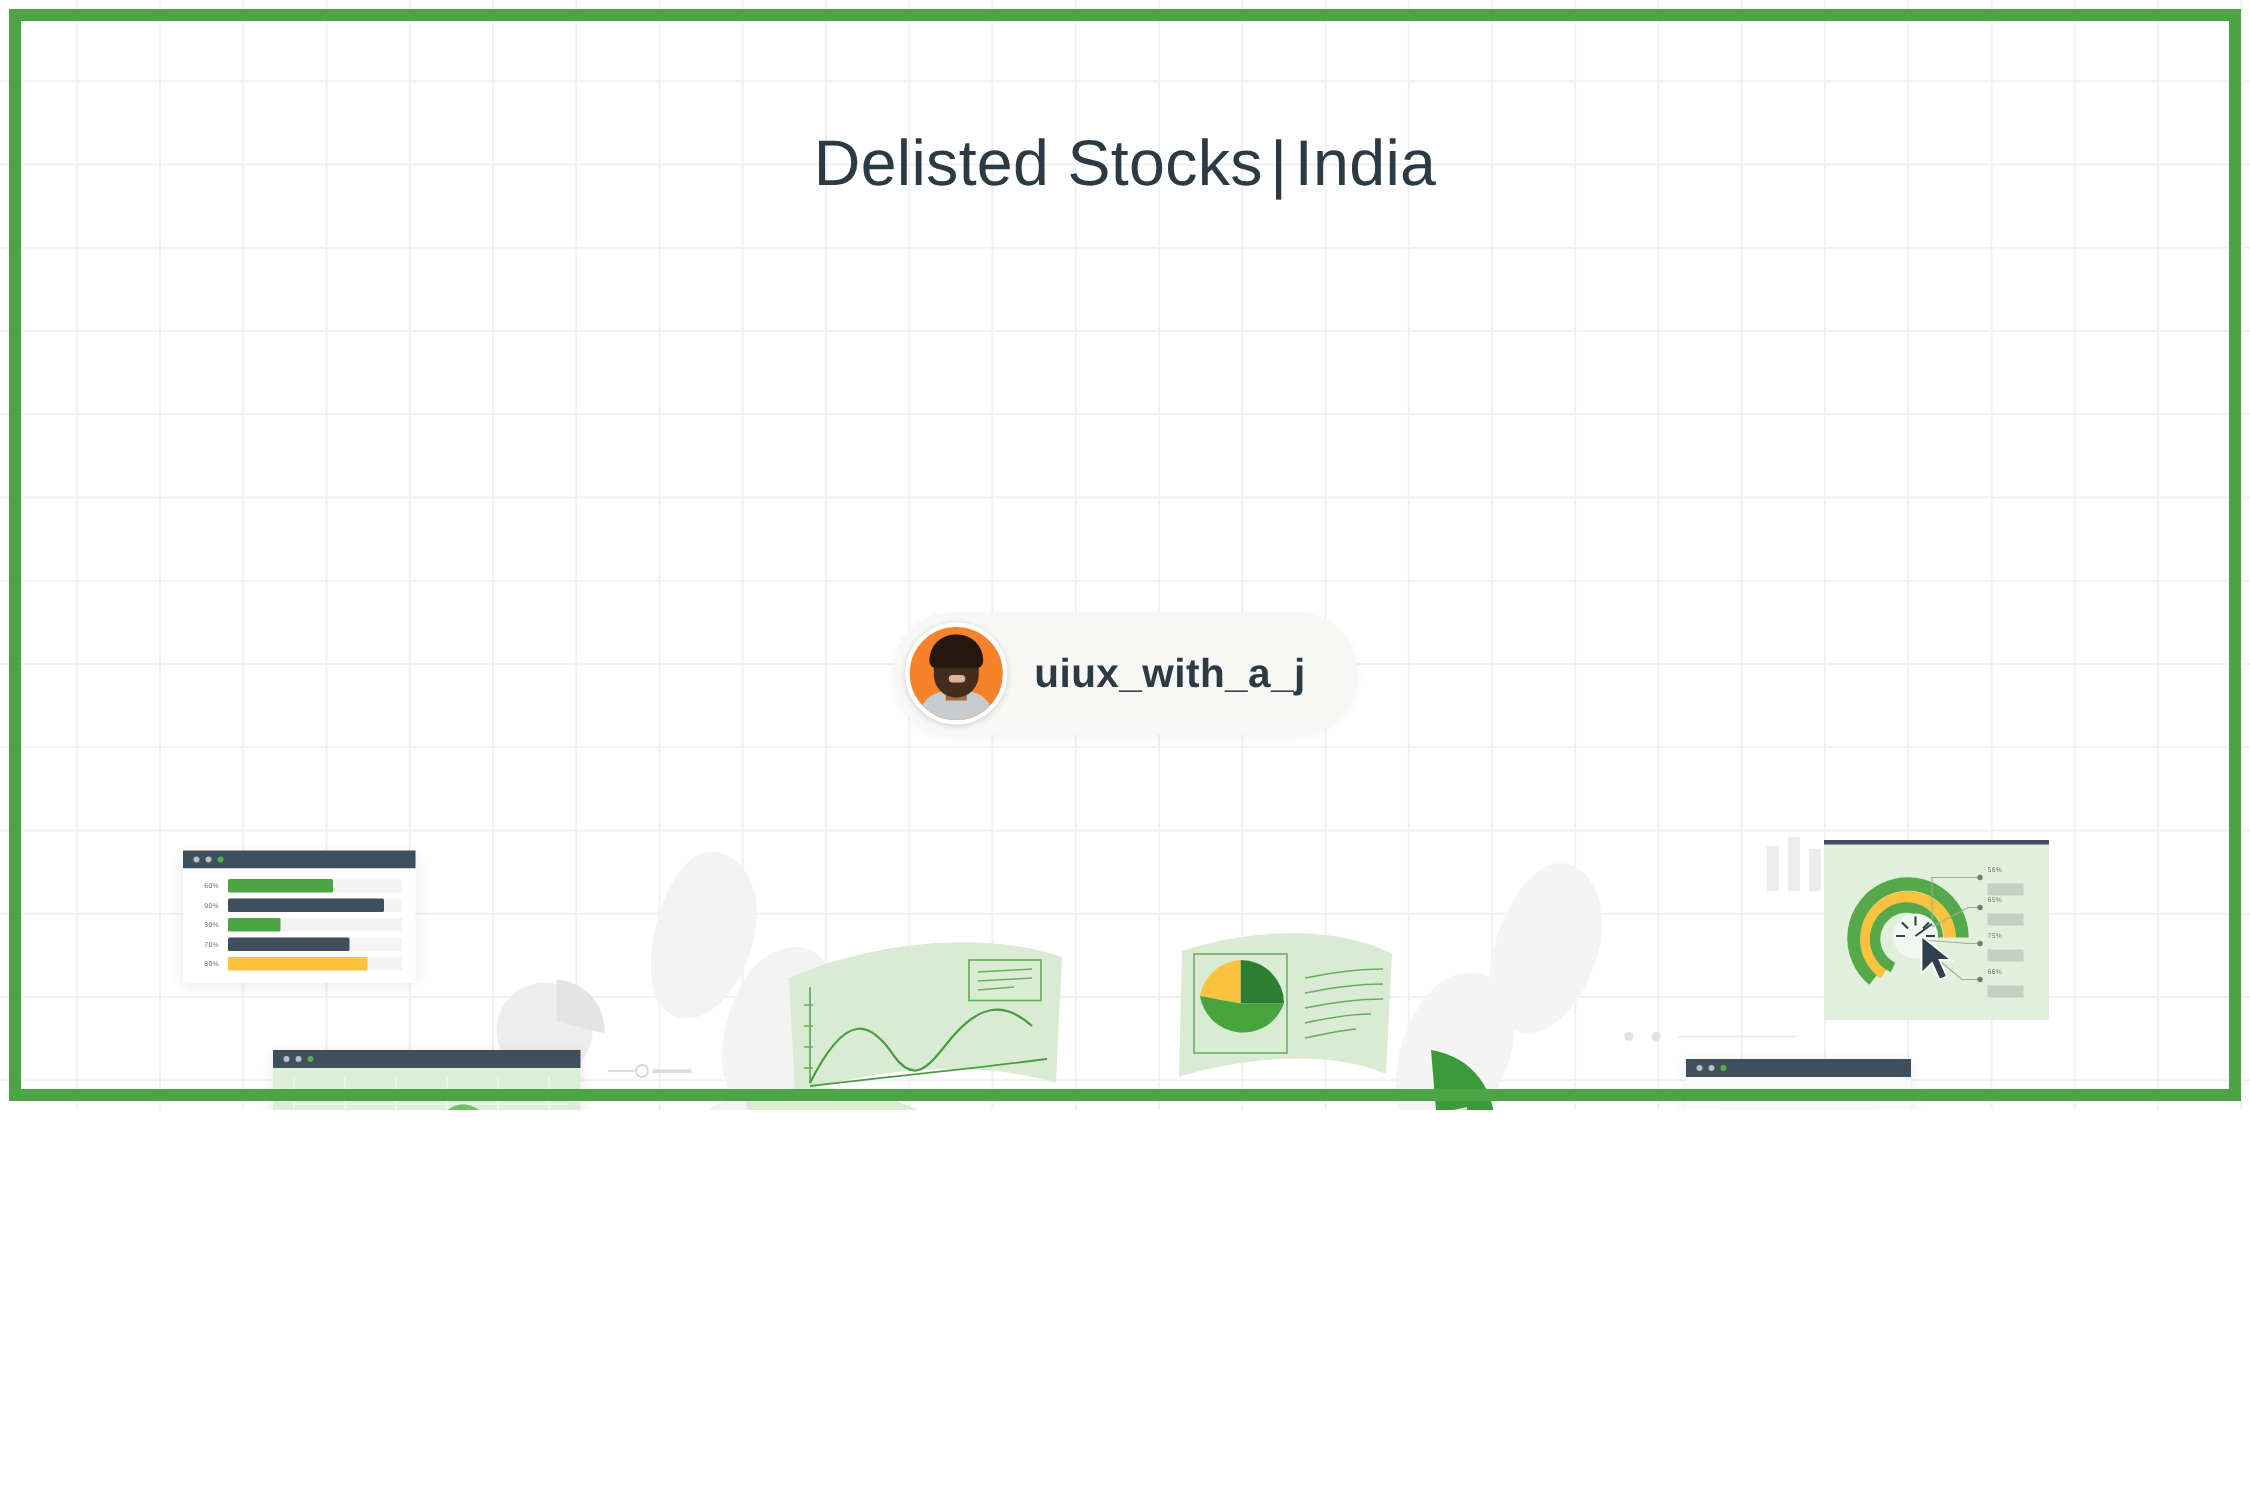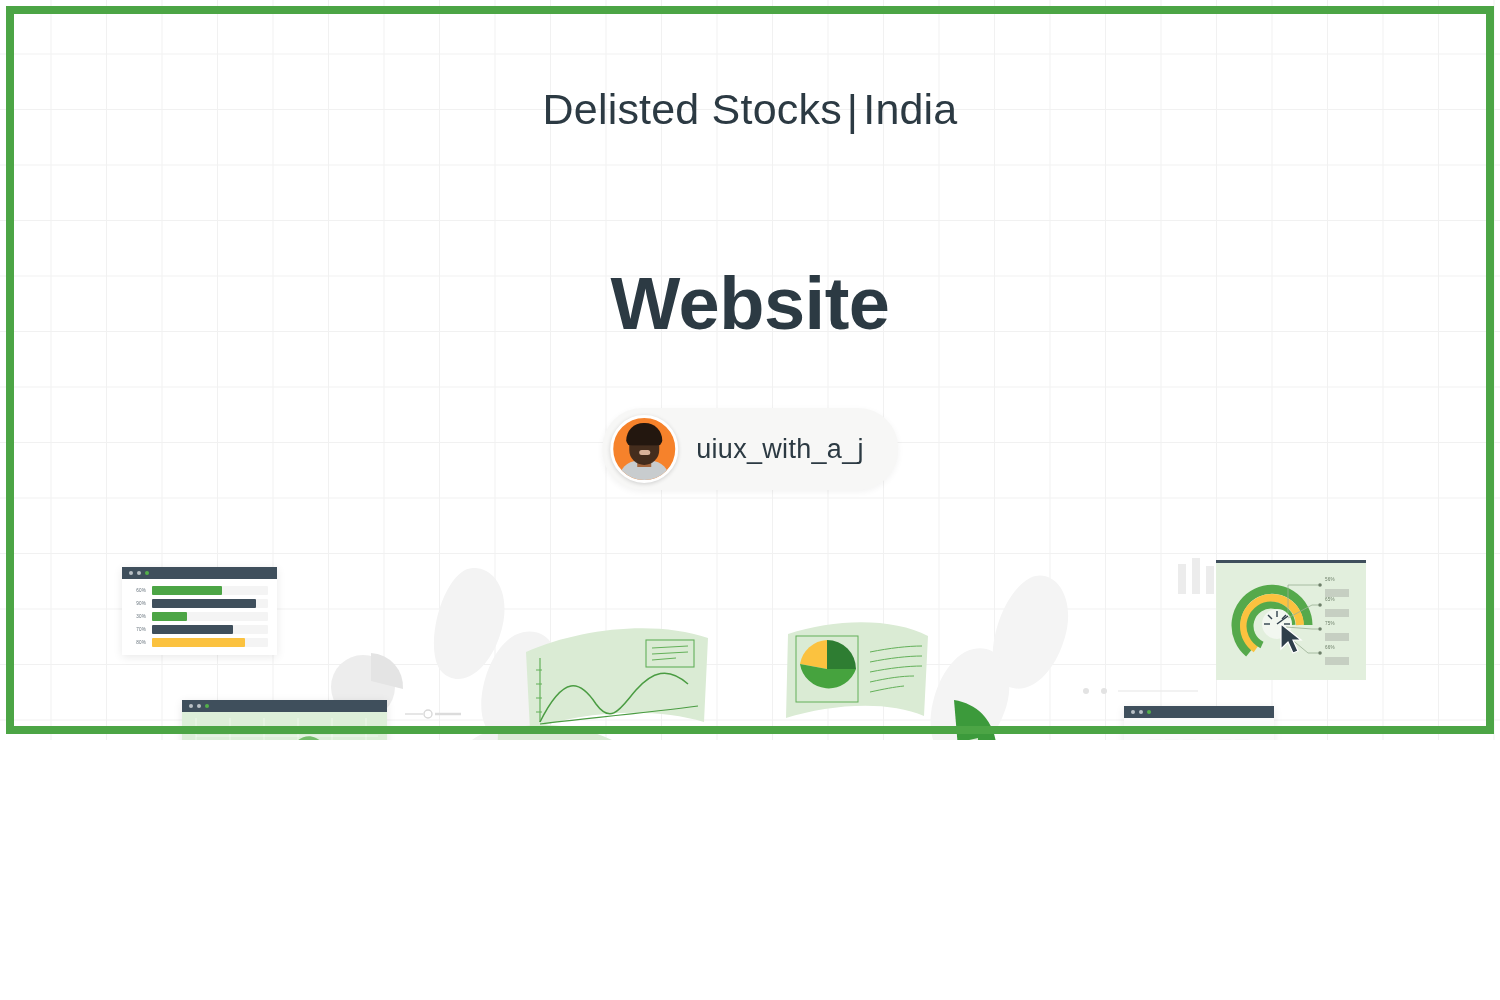--- a/index.html
+++ b/index.html
@@ -81,21 +81,21 @@
     box-shadow:0 1px 4px rgba(0,0,0,.16);
     position:relative;overflow:hidden;flex:0 0 auto;
   }
   .av-hair{position:absolute;left:13px;top:5px;width:36px;height:23px;background:#23170f;border-radius:18px 18px 6px 6px;}
   .av-face{position:absolute;left:17px;top:14px;width:28px;height:31px;background:#b97a4e;border-radius:14px 14px 13px 13px;}
   .av-beard{position:absolute;left:16px;top:27px;width:30px;height:20px;background:#3a2619;border-radius:0 0 15px 15px;opacity:.92;}
   .av-mouth{position:absolute;left:26px;top:32px;width:11px;height:5px;background:#d9b39a;border-radius:3px;}
   .av-body{position:absolute;left:6px;top:43px;width:50px;height:24px;background:#c8ccce;border-radius:18px 18px 0 0;}
   .av-neck{position:absolute;left:24px;top:40px;width:14px;height:9px;background:#a4663c;}
   .author-name{
-    font-size:27px;color:#2c3a43;letter-spacing:.3px;font-weight:400;
+    font-size:27px;color:#2c3a43;letter-spacing:.3px;font-weight:700;
   }
   .blob{position:absolute;border-radius:50%;background:#f5f5f5;z-index:1;}
 
   
   .win{position:absolute;background:#fdfdfd;box-shadow:0 2px 9px rgba(0,0,0,.09);z-index:10;}
   .win-bar{height:12px;background:#3f4f5c;display:flex;align-items:center;gap:4px;padding-left:7px;}
   .dot{width:4px;height:4px;border-radius:50%;background:#b9c0c5;}
   .dot.g{background:#54b04a;}
   .win-body{background:#ffffff;}
 
@@ -152,21 +152,20 @@
   <div class="blob" style="left:455px;top:785px;width:36px;height:36px;"></div>
   <div class="blob" style="left:1385px;top:890px;width:80px;height:80px;background:#f6f6f6;"></div>
   <div class="blob" style="left:492px;top:900px;width:60px;height:60px;background:#f7f7f7;"></div>
 
   <div class="header">
     <p class="eyebrow nosel">
       <span>Delisted Stocks</span><span class="bar">|</span><span>India</span>
     </p>
     <h1 class="title nosel">
       <br>
-      <span>Website</span>
     </h1>
   </div>
 
   <div class="author-pill">
     <div class="avatar">
       <div class="av-body"></div>
       <div class="av-neck"></div>
       <div class="av-face"></div>
       <div class="av-hair"></div>
       <div class="av-beard"></div>

